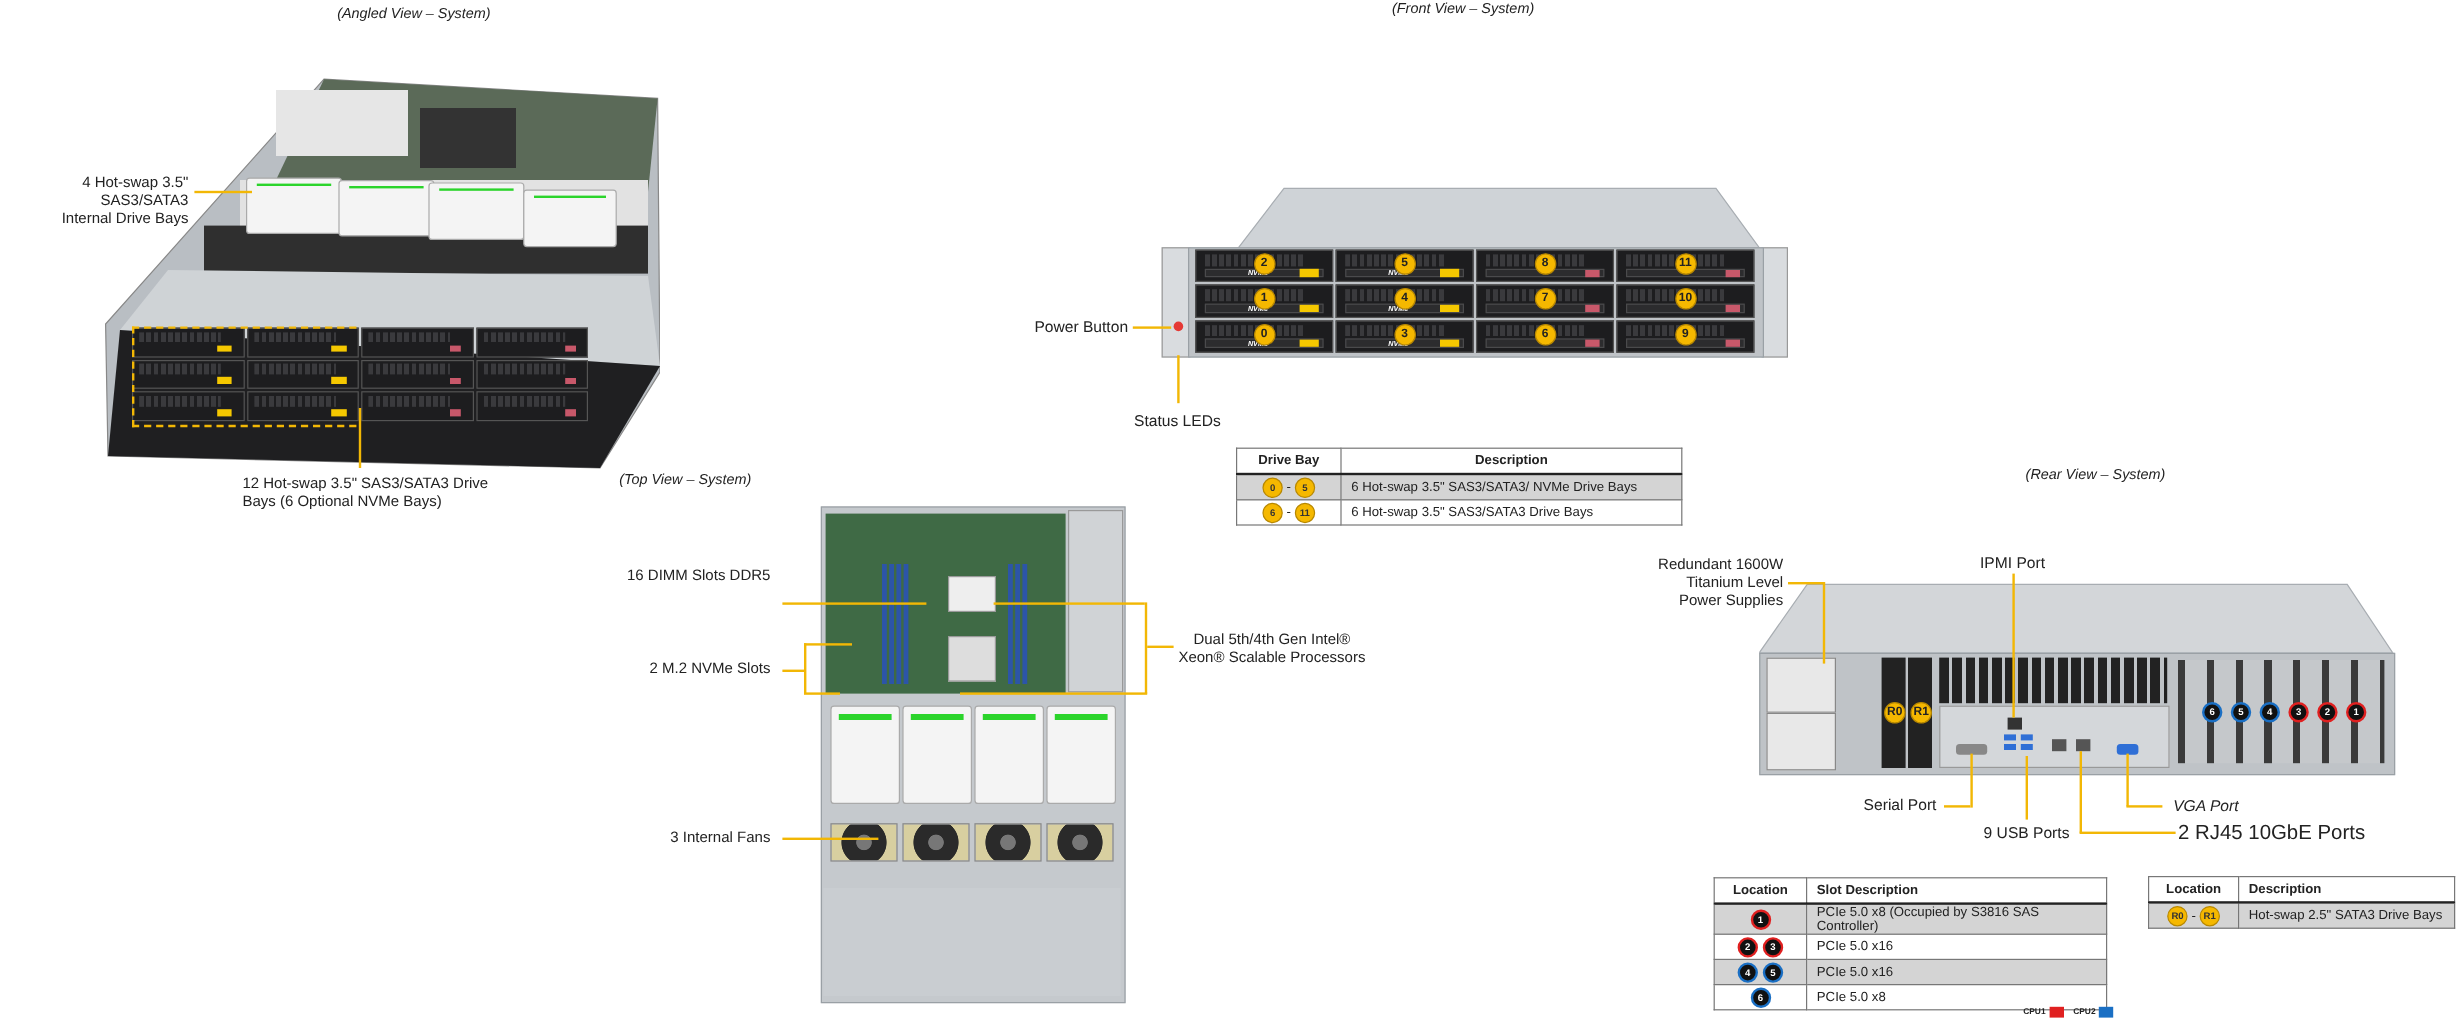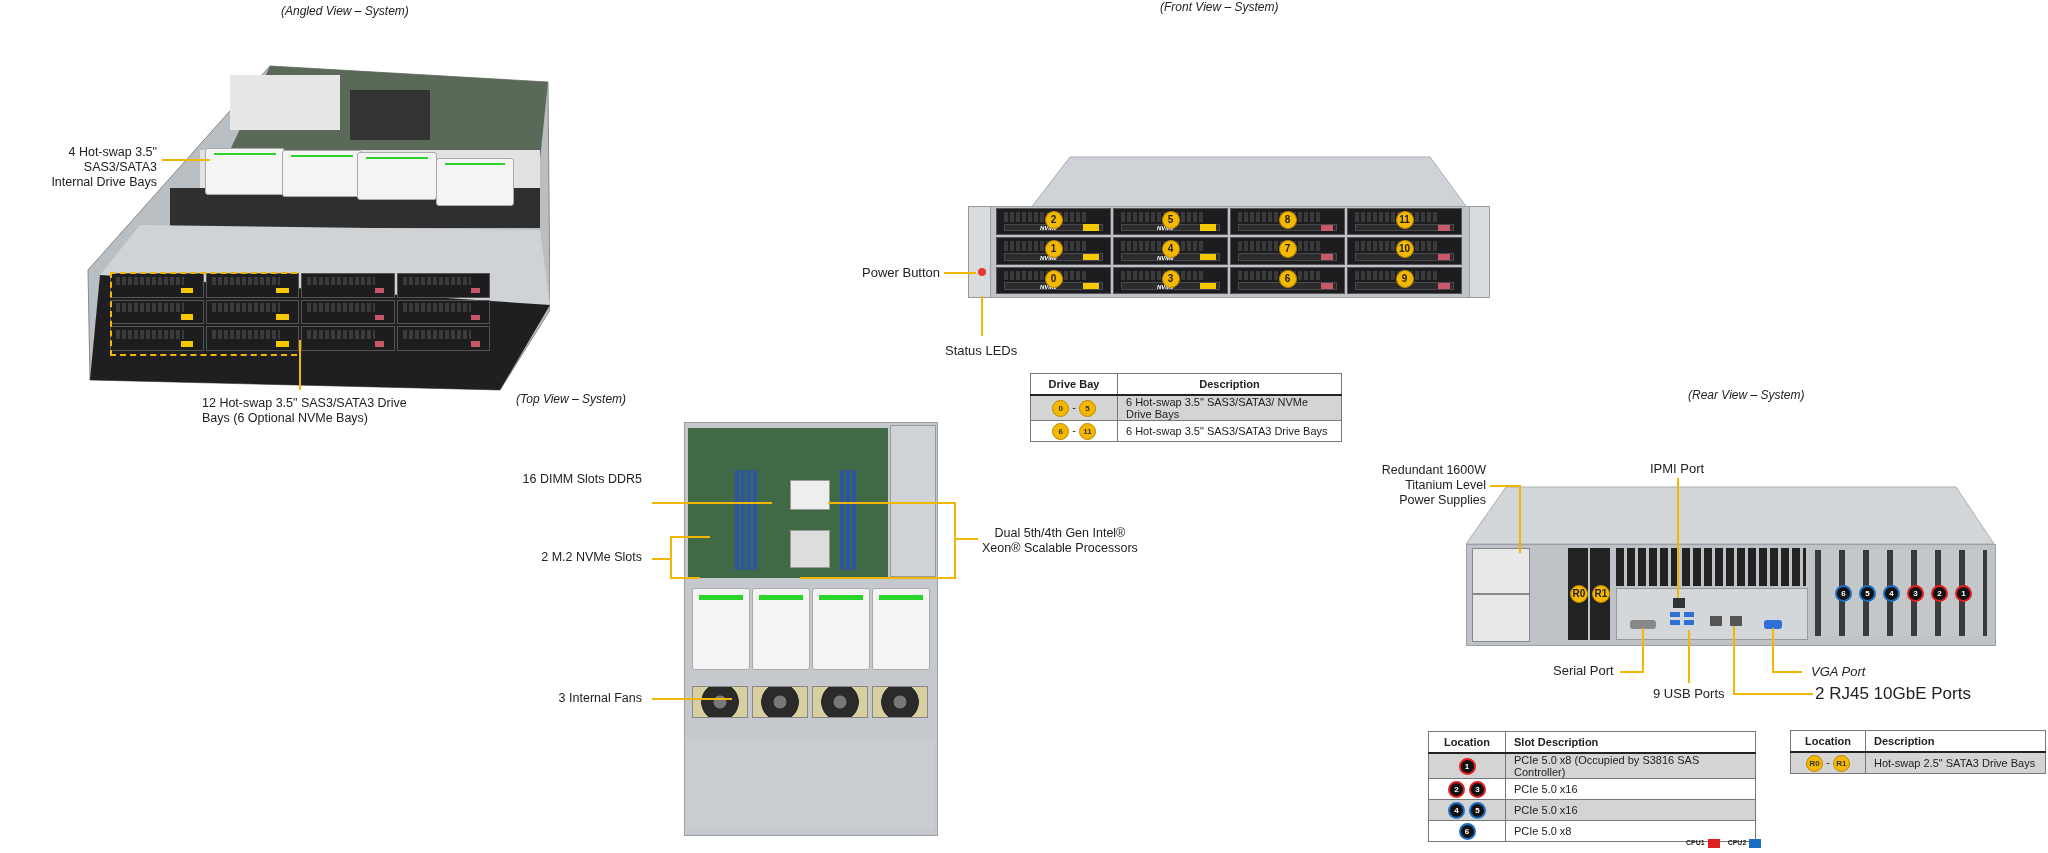--- a/index.html
+++ b/index.html
@@ -223,21 +223,21 @@
         <div class="num" style="left:calc(50% - 9px);top:2px;">9</div>
       </div>
     </div>
 </div>
 
 <div class="abs label" style="left:862px;top:265px;font-size:13px;">Power Button</div>
 <div class="line" style="left:944px;top:272px;width:32px;height:2px;"></div>
 <div class="line" style="left:981px;top:296px;width:2px;height:40px;"></div>
 <div class="abs label" style="left:945px;top:343px;font-size:13px;">Status LEDs</div>
 
-<table id="drive-bay-table" style="left:1030px;top:373px;width:312px;">
+<table id="drive-bay-table" style="left:1030px;top:373px;width:372px;">
   <thead>
     <tr style="border-bottom:2px solid #222;">
       <th style="width:70px;">Drive Bay</th>
       <th>Description</th>
     </tr>
   </thead>
   <tbody>
     <tr class="shade">
       <td style="text-align:center;"><span class="badge">0</span> - <span class="badge">5</span></td>
       <td>6 Hot-swap  3.5" SAS3/SATA3/ NVMe Drive  Bays</td>

